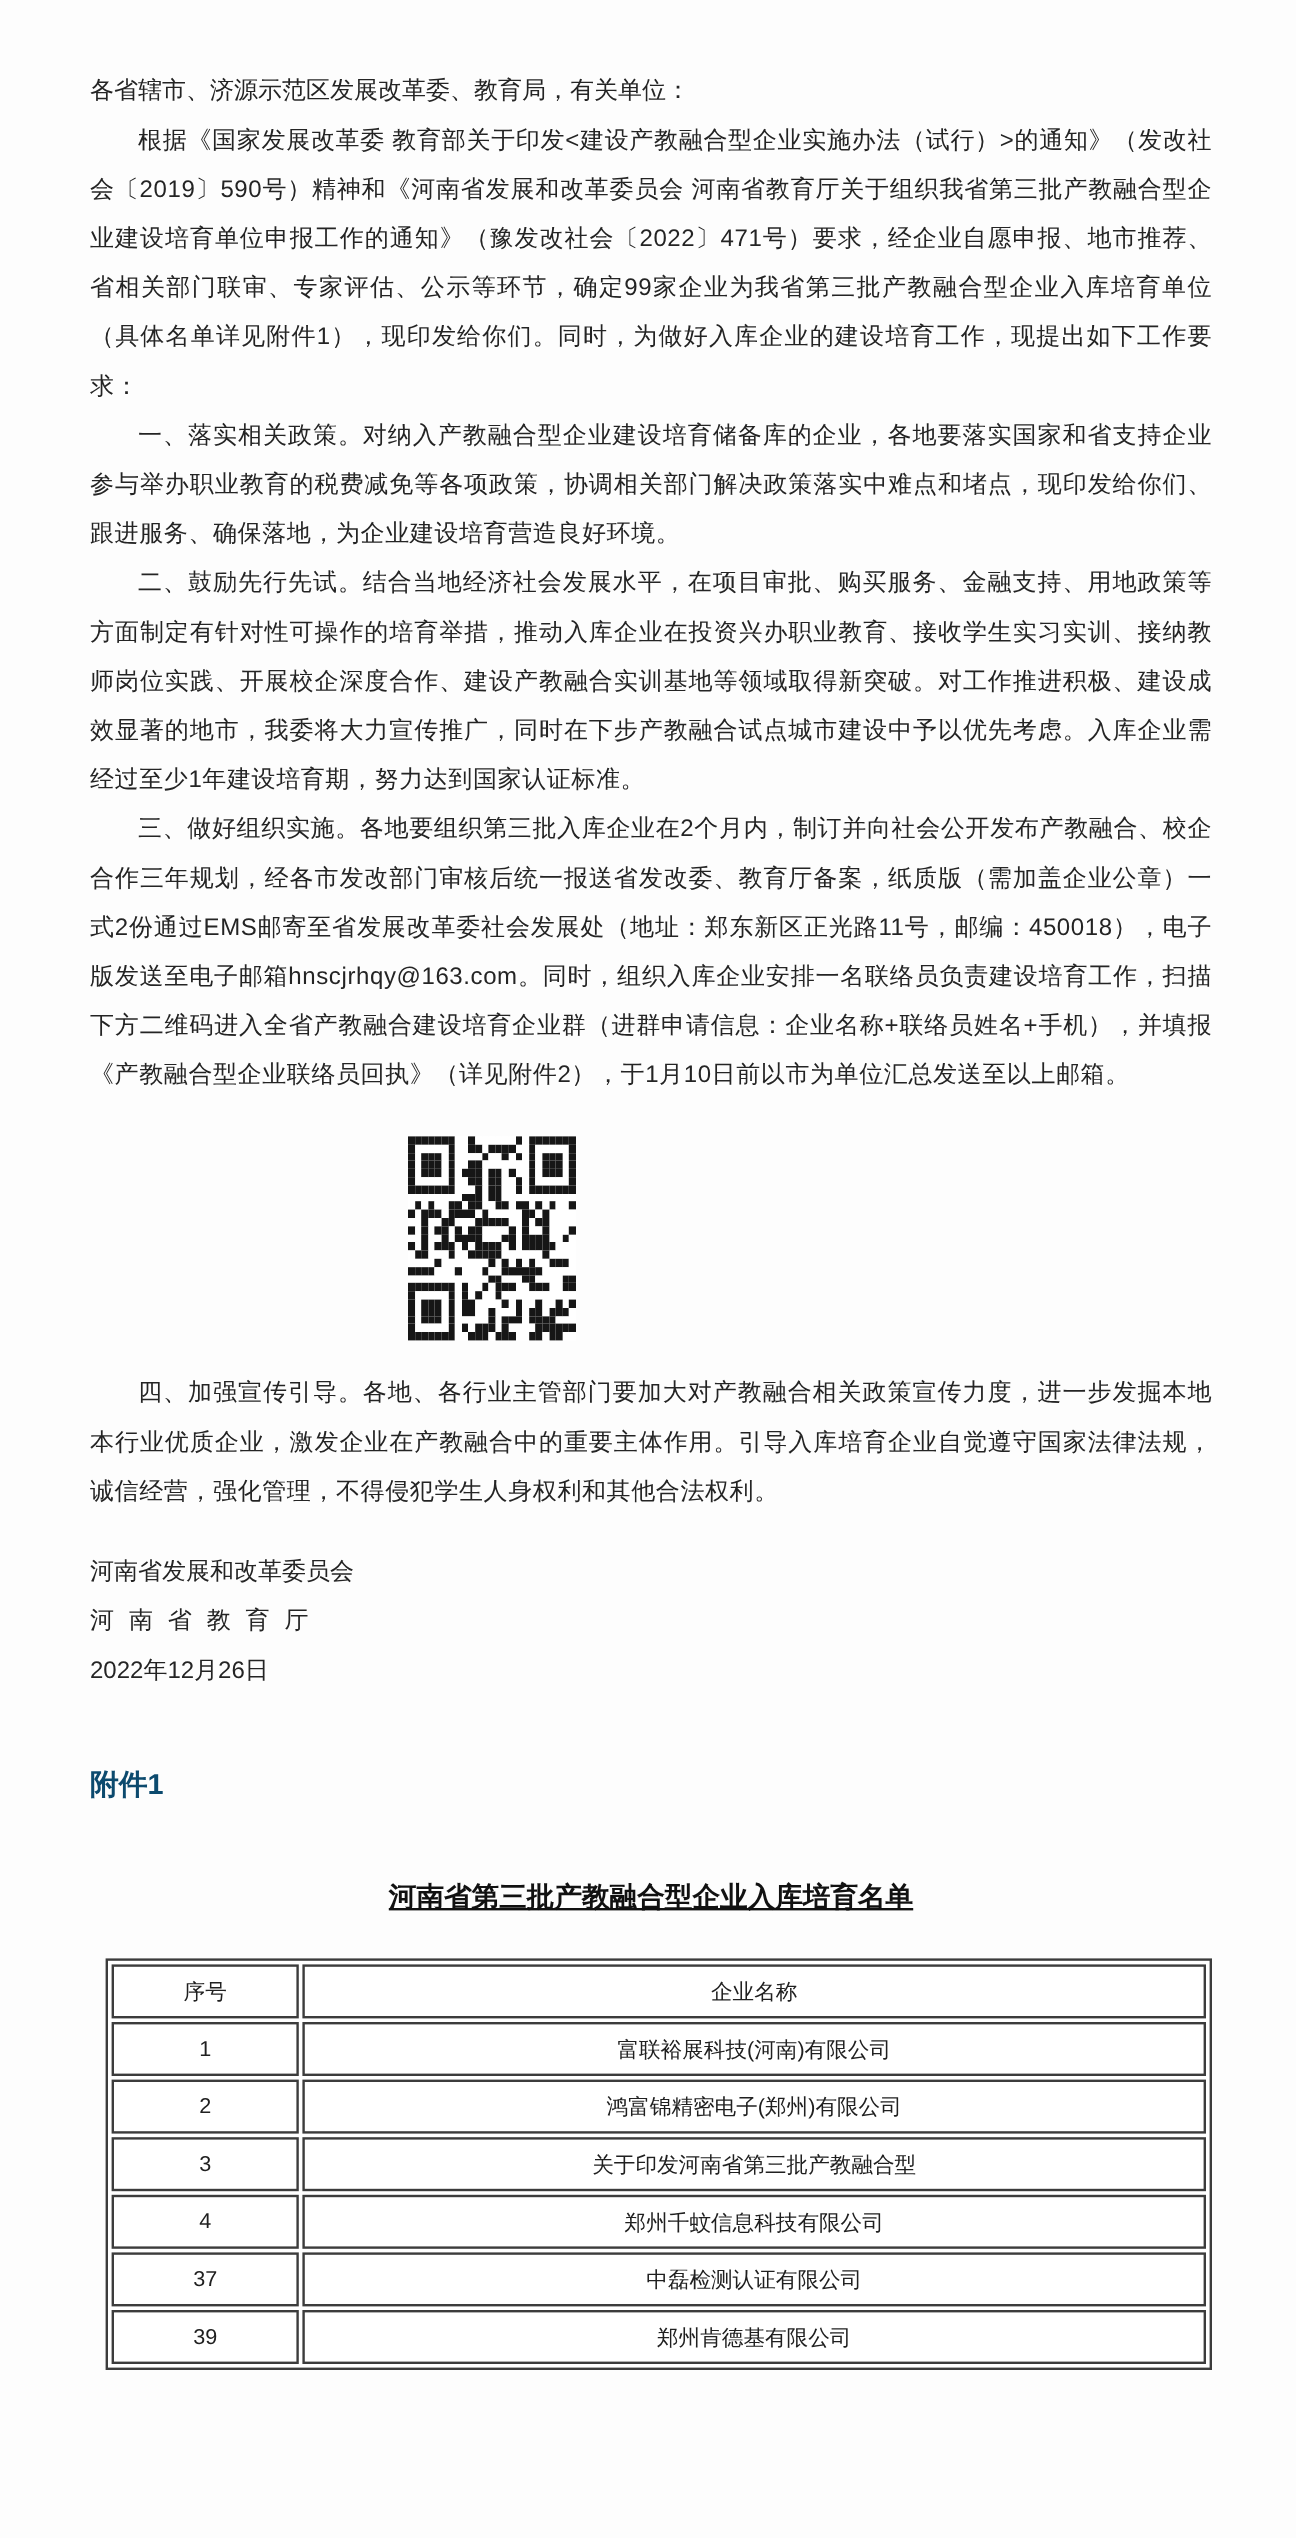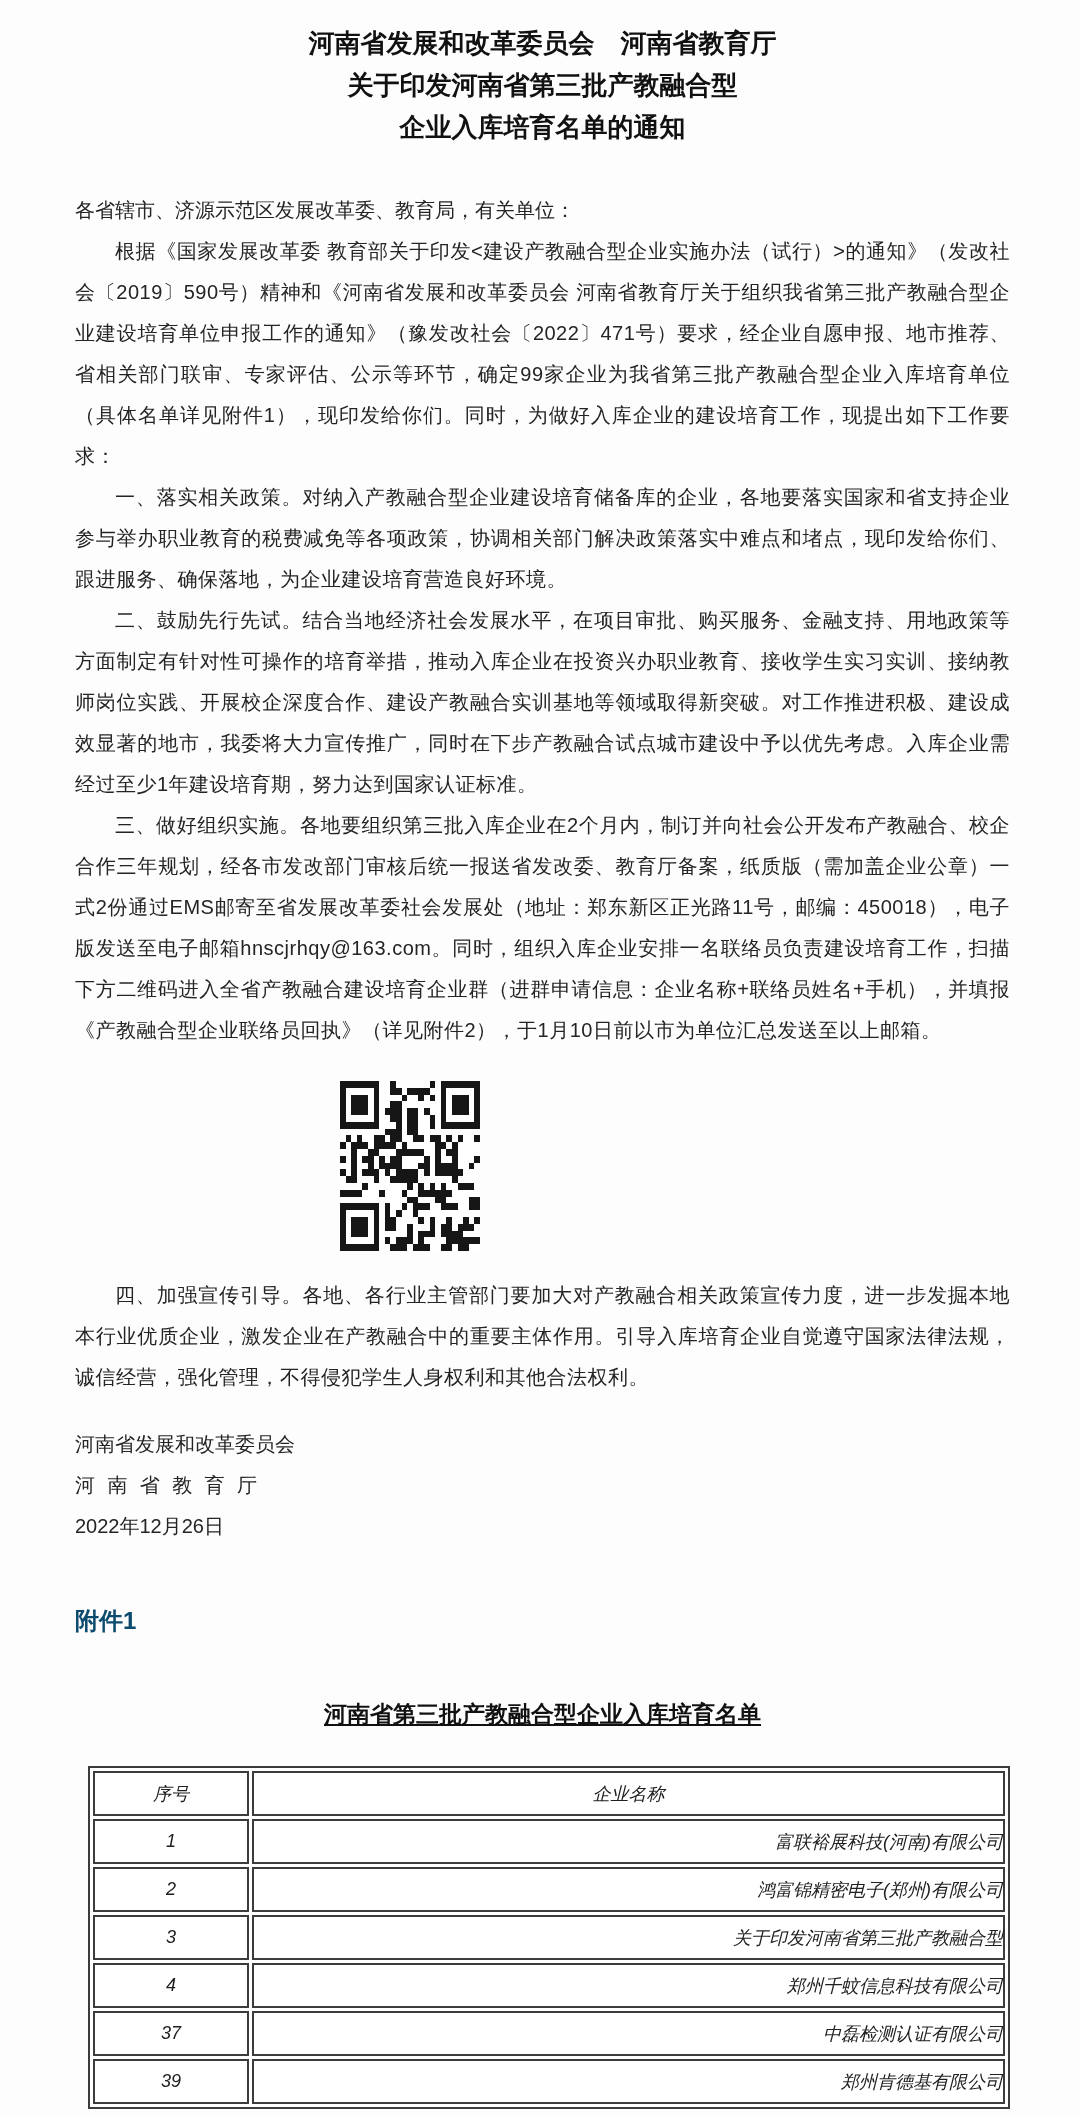--- a/index.html
+++ b/index.html
@@ -31,36 +31,31 @@
   
   .table-title{ text-align:center; font-size:23px; font-weight:bold;
     color:#111; margin-top:62px;text-decoration:underline;}
   table.company-table{
     margin:36px 0 0 13px; width:922px;
     border-collapse:separate; border-spacing:3px;
     border:2px solid #3c3c3c; background:#fff;
   }
   .company-table th, .company-table td{
     border:2px solid #3c3c3c; font-weight:normal;
-    font-size:18px; color:#202020; height:41px; padding:0;font-style:italic;
+    font-size:18px; color:#202020; height:41px; padding:0;
   }
   .company-table th{ text-align:center; }
   .col-no{ width:152px; text-align:center; }
-  .col-name{ text-align:right; padding-left:16px; }
+  .col-name{ text-align:center; padding-left:16px; }
 </style>
 </head>
 <body>
 
 <div class="page">
 
-  <div class="doc-title">
-    <div>河南省发展和改革委员会　河南省教育厅</div>
-    <div>关于印发河南省第三批产教融合型</div>
-    <div>企业入库培育名单的通知</div>
-  </div>
 
   <p class="salutation">各省辖市、济源示范区发展改革委、教育局，有关单位：</p>
 
   <div>
       <p class="para">根据《国家发展改革委 教育部关于印发&lt;建设产教融合型企业实施办法（试行）&gt;的通知》（发改社会〔2019〕590号）精神和《河南省发展和改革委员会 河南省教育厅关于组织我省第三批产教融合型企业建设培育单位申报工作的通知》（豫发改社会〔2022〕471号）要求，经企业自愿申报、地市推荐、省相关部门联审、专家评估、公示等环节，确定99家企业为我省第三批产教融合型企业入库培育单位（具体名单详见附件1），现印发给你们。同时，为做好入库企业的建设培育工作，现提出如下工作要求：</p>
       <p class="para">一、落实相关政策。对纳入产教融合型企业建设培育储备库的企业，各地要落实国家和省支持企业参与举办职业教育的税费减免等各项政策，协调相关部门解决政策落实中难点和堵点，现印发给你们、跟进服务、确保落地，为企业建设培育营造良好环境。</p>
       <p class="para">二、鼓励先行先试。结合当地经济社会发展水平，在项目审批、购买服务、金融支持、用地政策等方面制定有针对性可操作的培育举措，推动入库企业在投资兴办职业教育、接收学生实习实训、接纳教师岗位实践、开展校企深度合作、建设产教融合实训基地等领域取得新突破。对工作推进积极、建设成效显著的地市，我委将大力宣传推广，同时在下步产教融合试点城市建设中予以优先考虑。入库企业需经过至少1年建设培育期，努力达到国家认证标准。</p>
       <p class="para">三、做好组织实施。各地要组织第三批入库企业在2个月内，制订并向社会公开发布产教融合、校企合作三年规划，经各市发改部门审核后统一报送省发改委、教育厅备案，纸质版（需加盖企业公章）一式2份通过EMS邮寄至省发展改革委社会发展处（地址：郑东新区正光路11号，邮编：450018），电子版发送至电子邮箱hnscjrhqy@163.com。同时，组织入库企业安排一名联络员负责建设培育工作，扫描下方二维码进入全省产教融合建设培育企业群（进群申请信息：企业名称+联络员姓名+手机），并填报《产教融合型企业联络员回执》（详见附件2），于1月10日前以市为单位汇总发送至以上邮箱。</p>
     </div>
 

